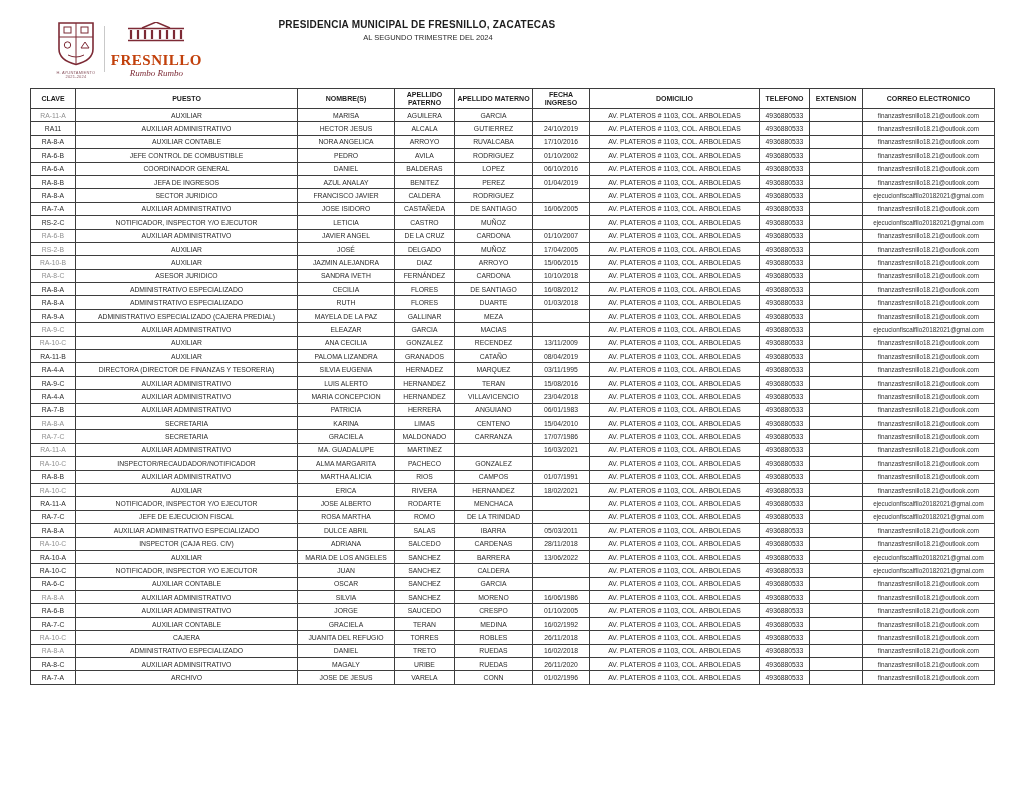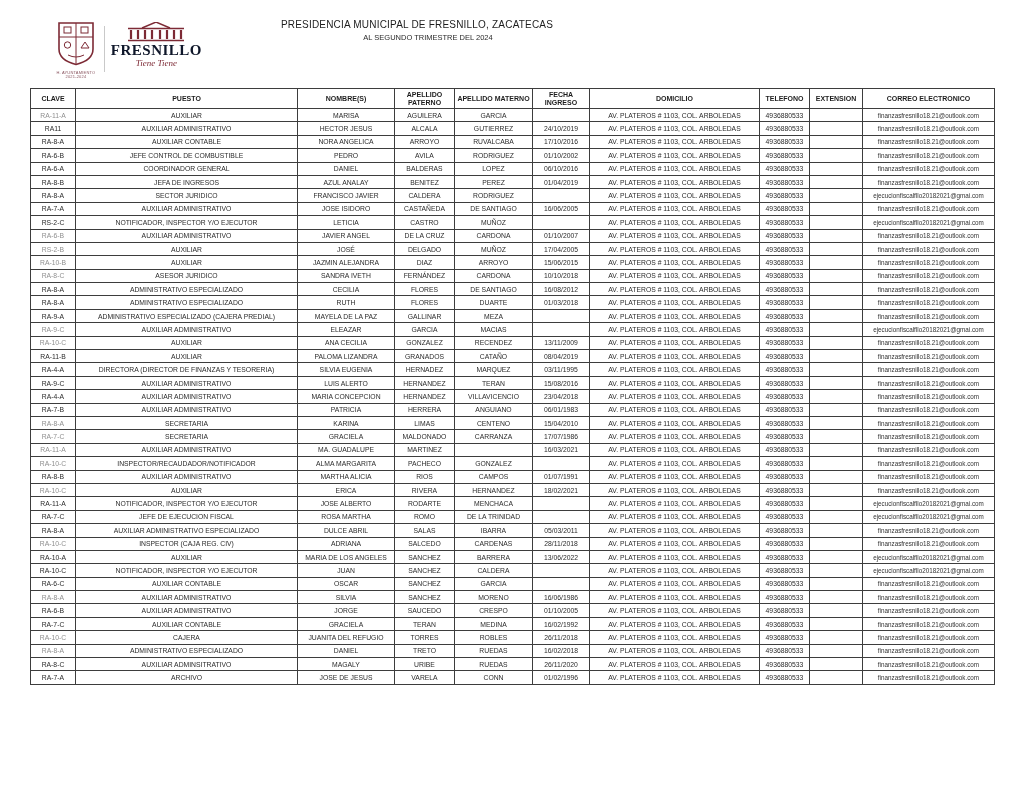--- a/index.html
+++ b/index.html
@@ -6,25 +6,25 @@
   .page{
     position:relative;width:1024px;height:791px;background:#ffffff;
     font-family:"Liberation Sans",sans-serif;color:#2a2a2a;overflow:hidden;
   }
   
   .logo{position:absolute;left:52px;top:22px;width:150px;height:62px;display:flex;align-items:flex-start;}
   .crest-wrap{width:50px;text-align:center;}
   .crest-caption{font-size:4px;line-height:4px;color:#8a5560;margin-top:1px;letter-spacing:.2px;}
   .logo-divider{width:1px;height:46px;background:#c9c9c9;margin:4px 6px 0 4px;}
   .brand{display:flex;flex-direction:column;align-items:center;}
-  .wordmark{font-family:"Liberation Serif",serif;font-size:15px;line-height:15px;color:#0f172a;letter-spacing:.5px;font-weight:600;margin-top:1px;}
+  .wordmark{font-family:"Liberation Serif",serif;font-size:15px;line-height:15px;color:#c2410c;letter-spacing:.5px;font-weight:600;margin-top:11px;}
   .tagline{font-family:"Liberation Serif",serif;font-style:italic;font-size:9px;line-height:10px;color:#7d2a35;}
   
   .titles{position:absolute;left:0;top:19px;width:834px;text-align:center;}
-  .doc-title{font-size:10px;font-weight:normal;letter-spacing:.2px;color:#1d1d1d;}
+  .doc-title{font-size:10px;font-weight:bold;letter-spacing:.2px;color:#1d1d1d;}
   .doc-subtitle{font-size:8.5px;margin-top:7px;color:#2a2a2a;}
   .doc-period{font-size:7.5px;margin-top:3px;color:#2a2a2a;padding-left:22px;}
   
   table.dir{
     position:absolute;left:30px;top:88px;width:964px;
     border-collapse:collapse;table-layout:fixed;
   }
   table.dir th,table.dir td{
     border:1px solid #3d3d3d;
     overflow:hidden;white-space:nowrap;text-align:center;vertical-align:middle;
@@ -66,21 +66,21 @@
         <line x1="14" y1="8" x2="14" y2="17" stroke="#7d2a35" stroke-width="2.2"></line>
         <line x1="21" y1="8" x2="21" y2="17" stroke="#7d2a35" stroke-width="2.2"></line>
         <line x1="28" y1="8" x2="28" y2="17" stroke="#7d2a35" stroke-width="2.2"></line>
         <line x1="36" y1="8" x2="36" y2="17" stroke="#7d2a35" stroke-width="2.2"></line>
         <line x1="43" y1="8" x2="43" y2="17" stroke="#7d2a35" stroke-width="2.2"></line>
         <line x1="50" y1="8" x2="50" y2="17" stroke="#7d2a35" stroke-width="2.2"></line>
         <line x1="57" y1="8" x2="57" y2="17" stroke="#7d2a35" stroke-width="2.2"></line>
         <line x1="4" y1="18.5" x2="60" y2="18.5" stroke="#7d2a35" stroke-width="1.6"></line>
       </svg>
       <div class="wordmark">FRESNILLO</div>
-      <div class="tagline">Tiene Tiene</div>
+      <div class="tagline">Rumbo Rumbo</div>
     </div>
   </div>
 
   <div class="titles">
     <div class="doc-title">PRESIDENCIA MUNICIPAL DE FRESNILLO, ZACATECAS</div>
     <div class="doc-period">AL  SEGUNDO TRIMESTRE DEL 2024</div>
   </div>
 
   <table class="dir">
     <colgroup>

